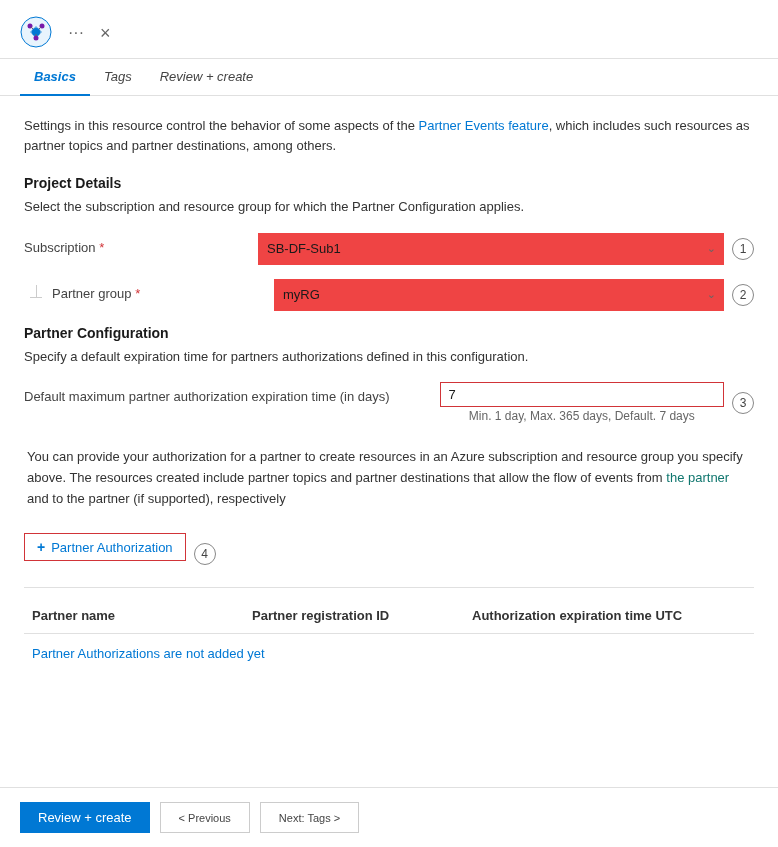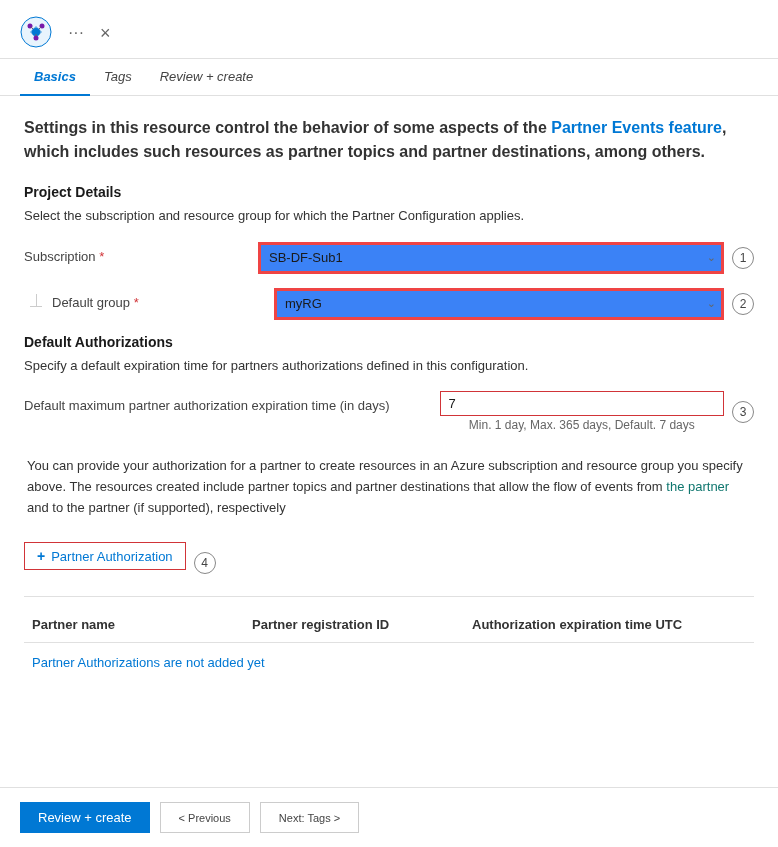--- a/index.html
+++ b/index.html
@@ -89,25 +89,24 @@
       color: #0078d4;
       border-bottom: 2px solid #0078d4;
       font-weight: 600;
     }
     .content {
       flex: 1;
       padding: 20px 24px;
       overflow-y: auto;
     }
     .description-text {
-      font-size: 16px;
+      font-size: 13px;
       color: #333;
       line-height: 1.5;
       margin-bottom: 20px;
-      font-weight: bold;
     }
     .description-text a, .description-text .link {
       color: #0078d4;
       text-decoration: none;
     }
     .section-title {
       font-size: 14px;
       font-weight: 700;
       color: #1a1a1a;
       margin-bottom: 6px;
@@ -155,25 +154,25 @@
     }
     .select-wrapper {
       flex: 1;
       position: relative;
       display: flex;
       align-items: center;
     }
     .select-wrapper select {
       width: 100%;
       height: 32px;
-      border: 3px solid #ef4444;
+      border: 1px solid #ef4444;
       padding: 4px 30px 4px 8px;
       font-size: 13px;
       color: #1a1a1a;
-      background: #3b82f6;
+      background: #ef4444;
       appearance: none;
       -webkit-appearance: none;
       cursor: pointer;
       outline: none;
     }
     .select-chevron {
       position: absolute;
       right: 8px;
       pointer-events: none;
       color: #666;
@@ -362,39 +361,39 @@
 
     <div class="form-group">
       <div class="form-label">
         <div class="sub-label-group">
           <div style="display:flex;align-items:flex-start;gap:6px;">
             <div style="display:flex;flex-direction:column;align-items:center;margin-left:6px;margin-right:4px;">
               <div style="width:1px;height:12px;background:#ccc;"></div>
               <div style="width:12px;height:1px;background:#ccc;"></div>
             </div>
             <span>
-              <span>Default group</span>
+              <span>Partner group</span>
               <span class="required">*</span>
             </span>
           </div>
         </div>
       </div>
       <div class="form-control-wrapper">
         <div class="select-wrapper">
           <select class="form-select">
             <option>myRG</option>
           </select>
           <span class="select-chevron">⌄</span>
         </div>
         <div class="step-badge">2</div>
       </div>
     </div>
 
     <div style="margin-top: 10px;">
-      <div class="section-title">Default Authorizations</div>
+      <div class="section-title">Partner Configuration</div>
       <p class="section-desc">Specify a default expiration time for partners authorizations defined in this configuration.</p>
 
       <div class="form-group" style="align-items:flex-start;">
         <div class="form-label" style="padding-top:6px;">Default maximum partner authorization expiration time (in days)</div>
         <div class="form-control-wrapper">
           <div class="input-group-col">
             <input type="text" class="form-input" value="7" style="">
             <div class="input-hint">Min. 1 day, Max. 365 days, Default. 7 days</div>
           </div>
           <div class="step-badge">3</div>

